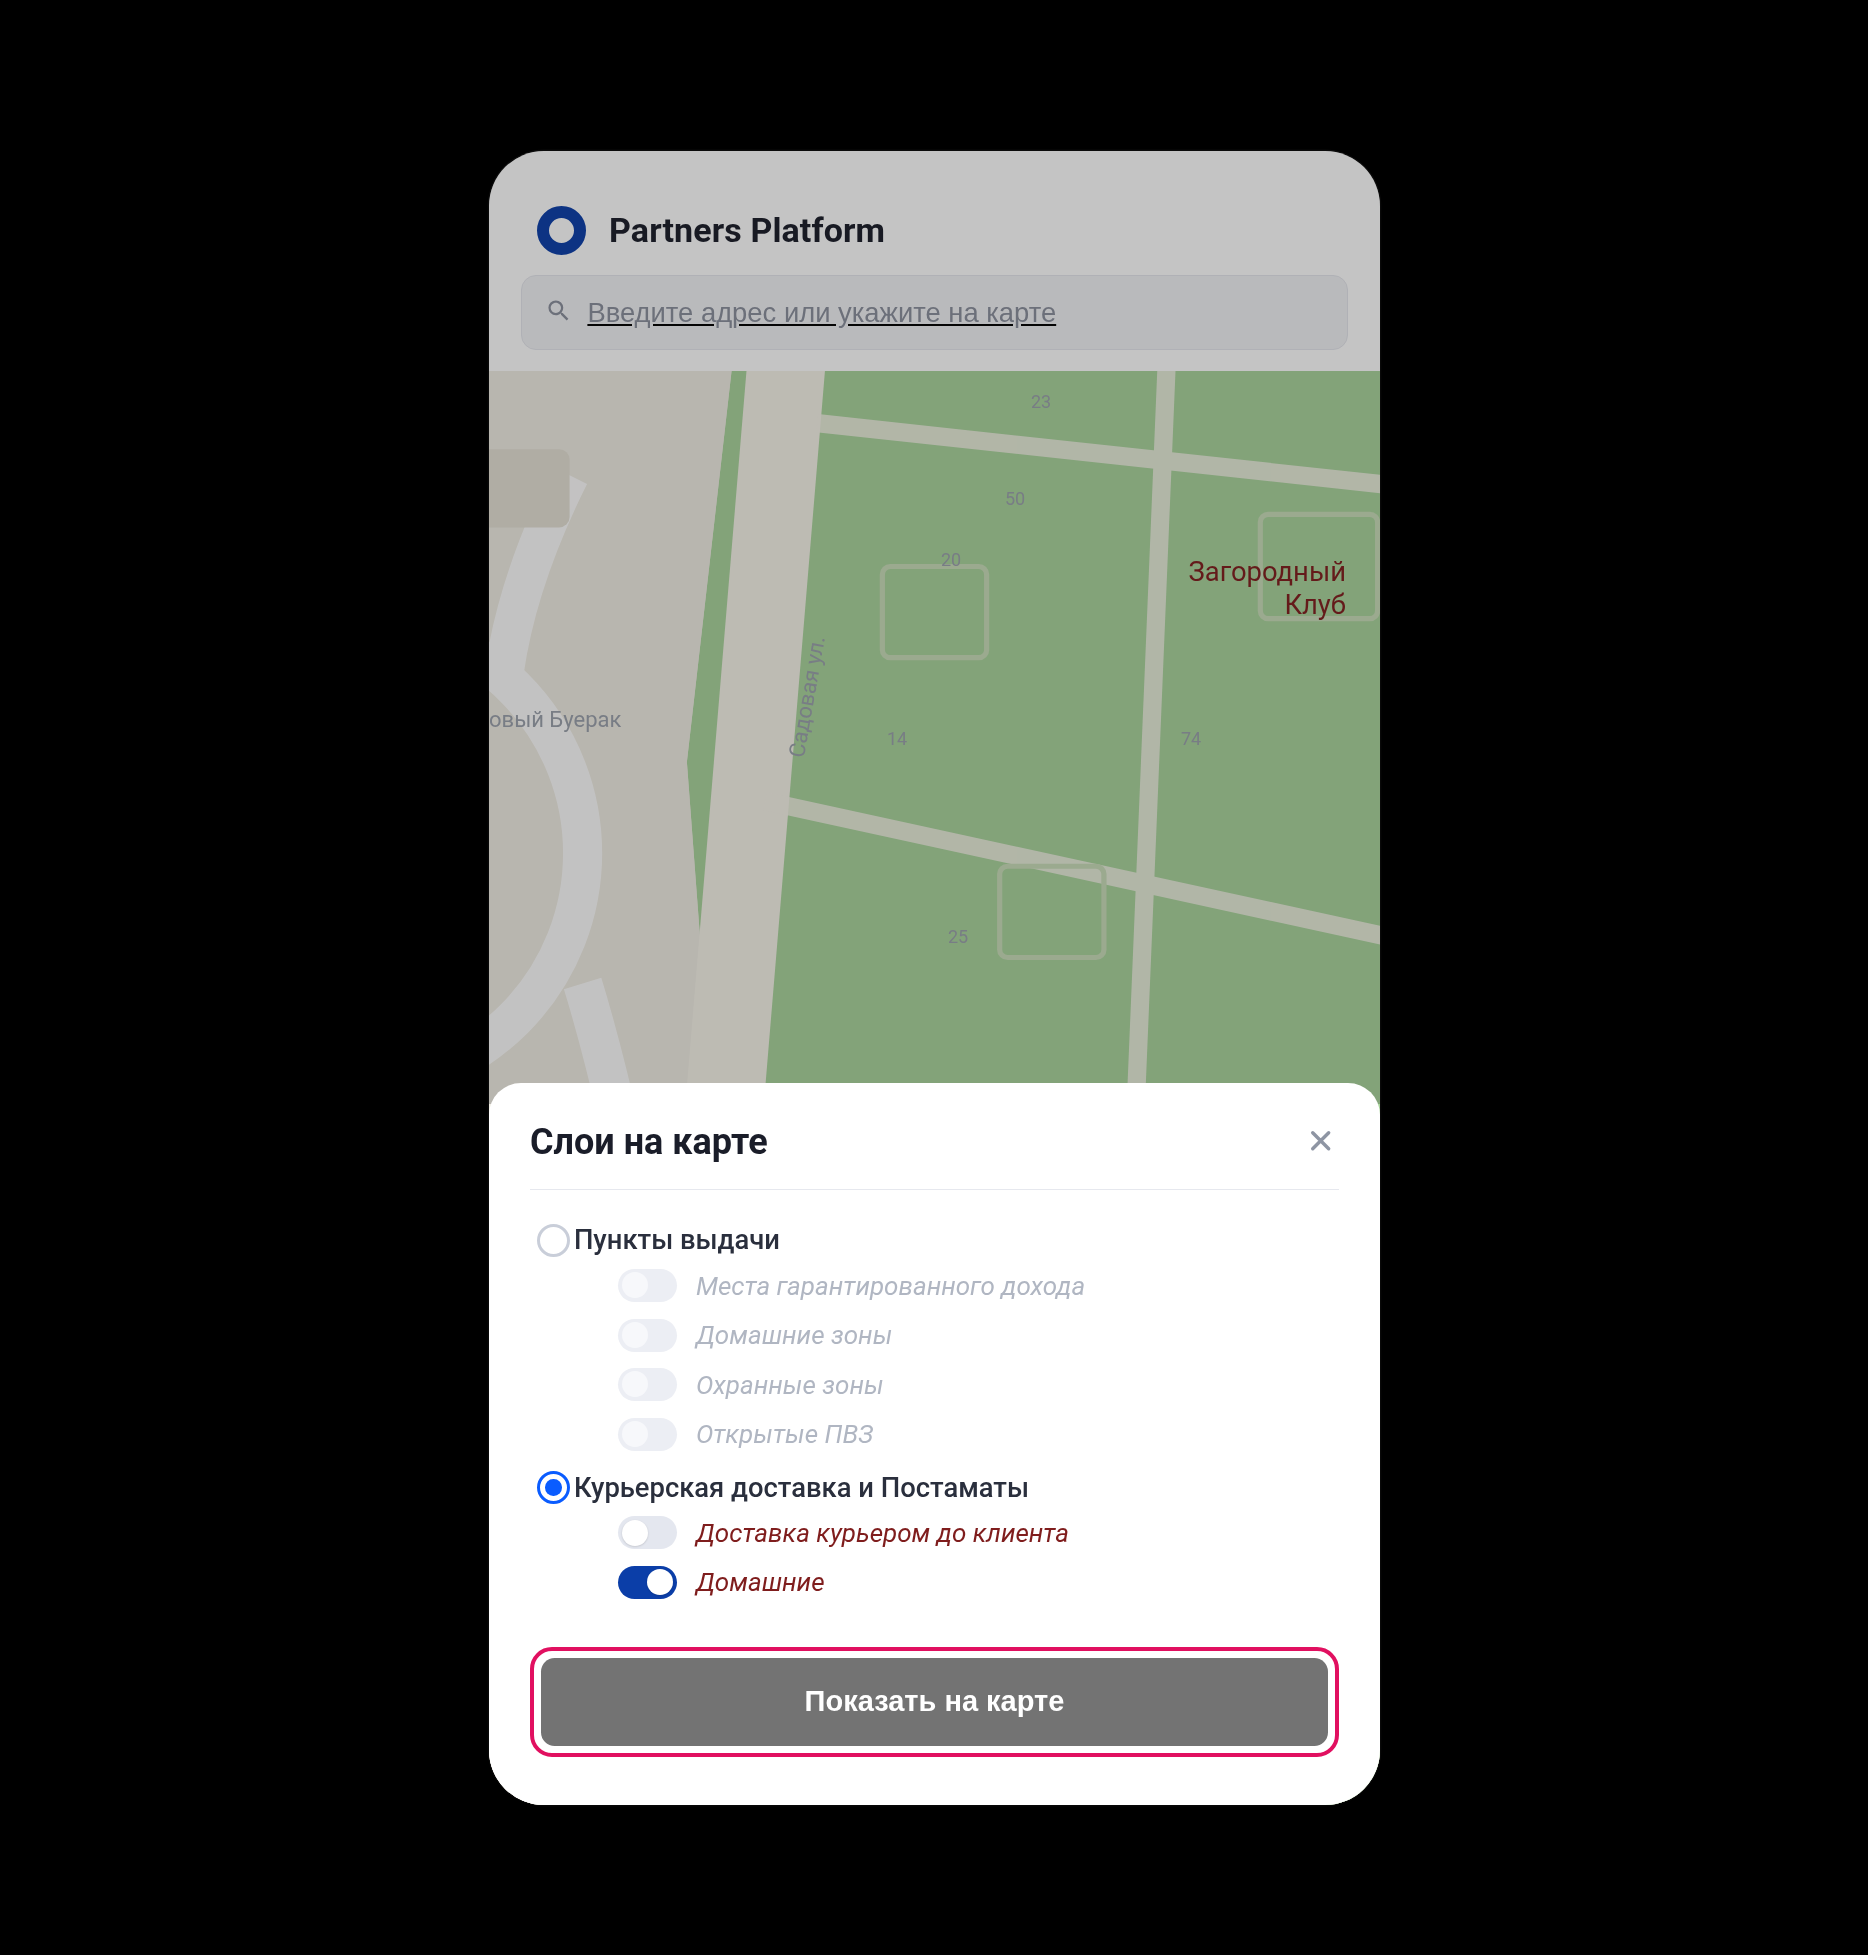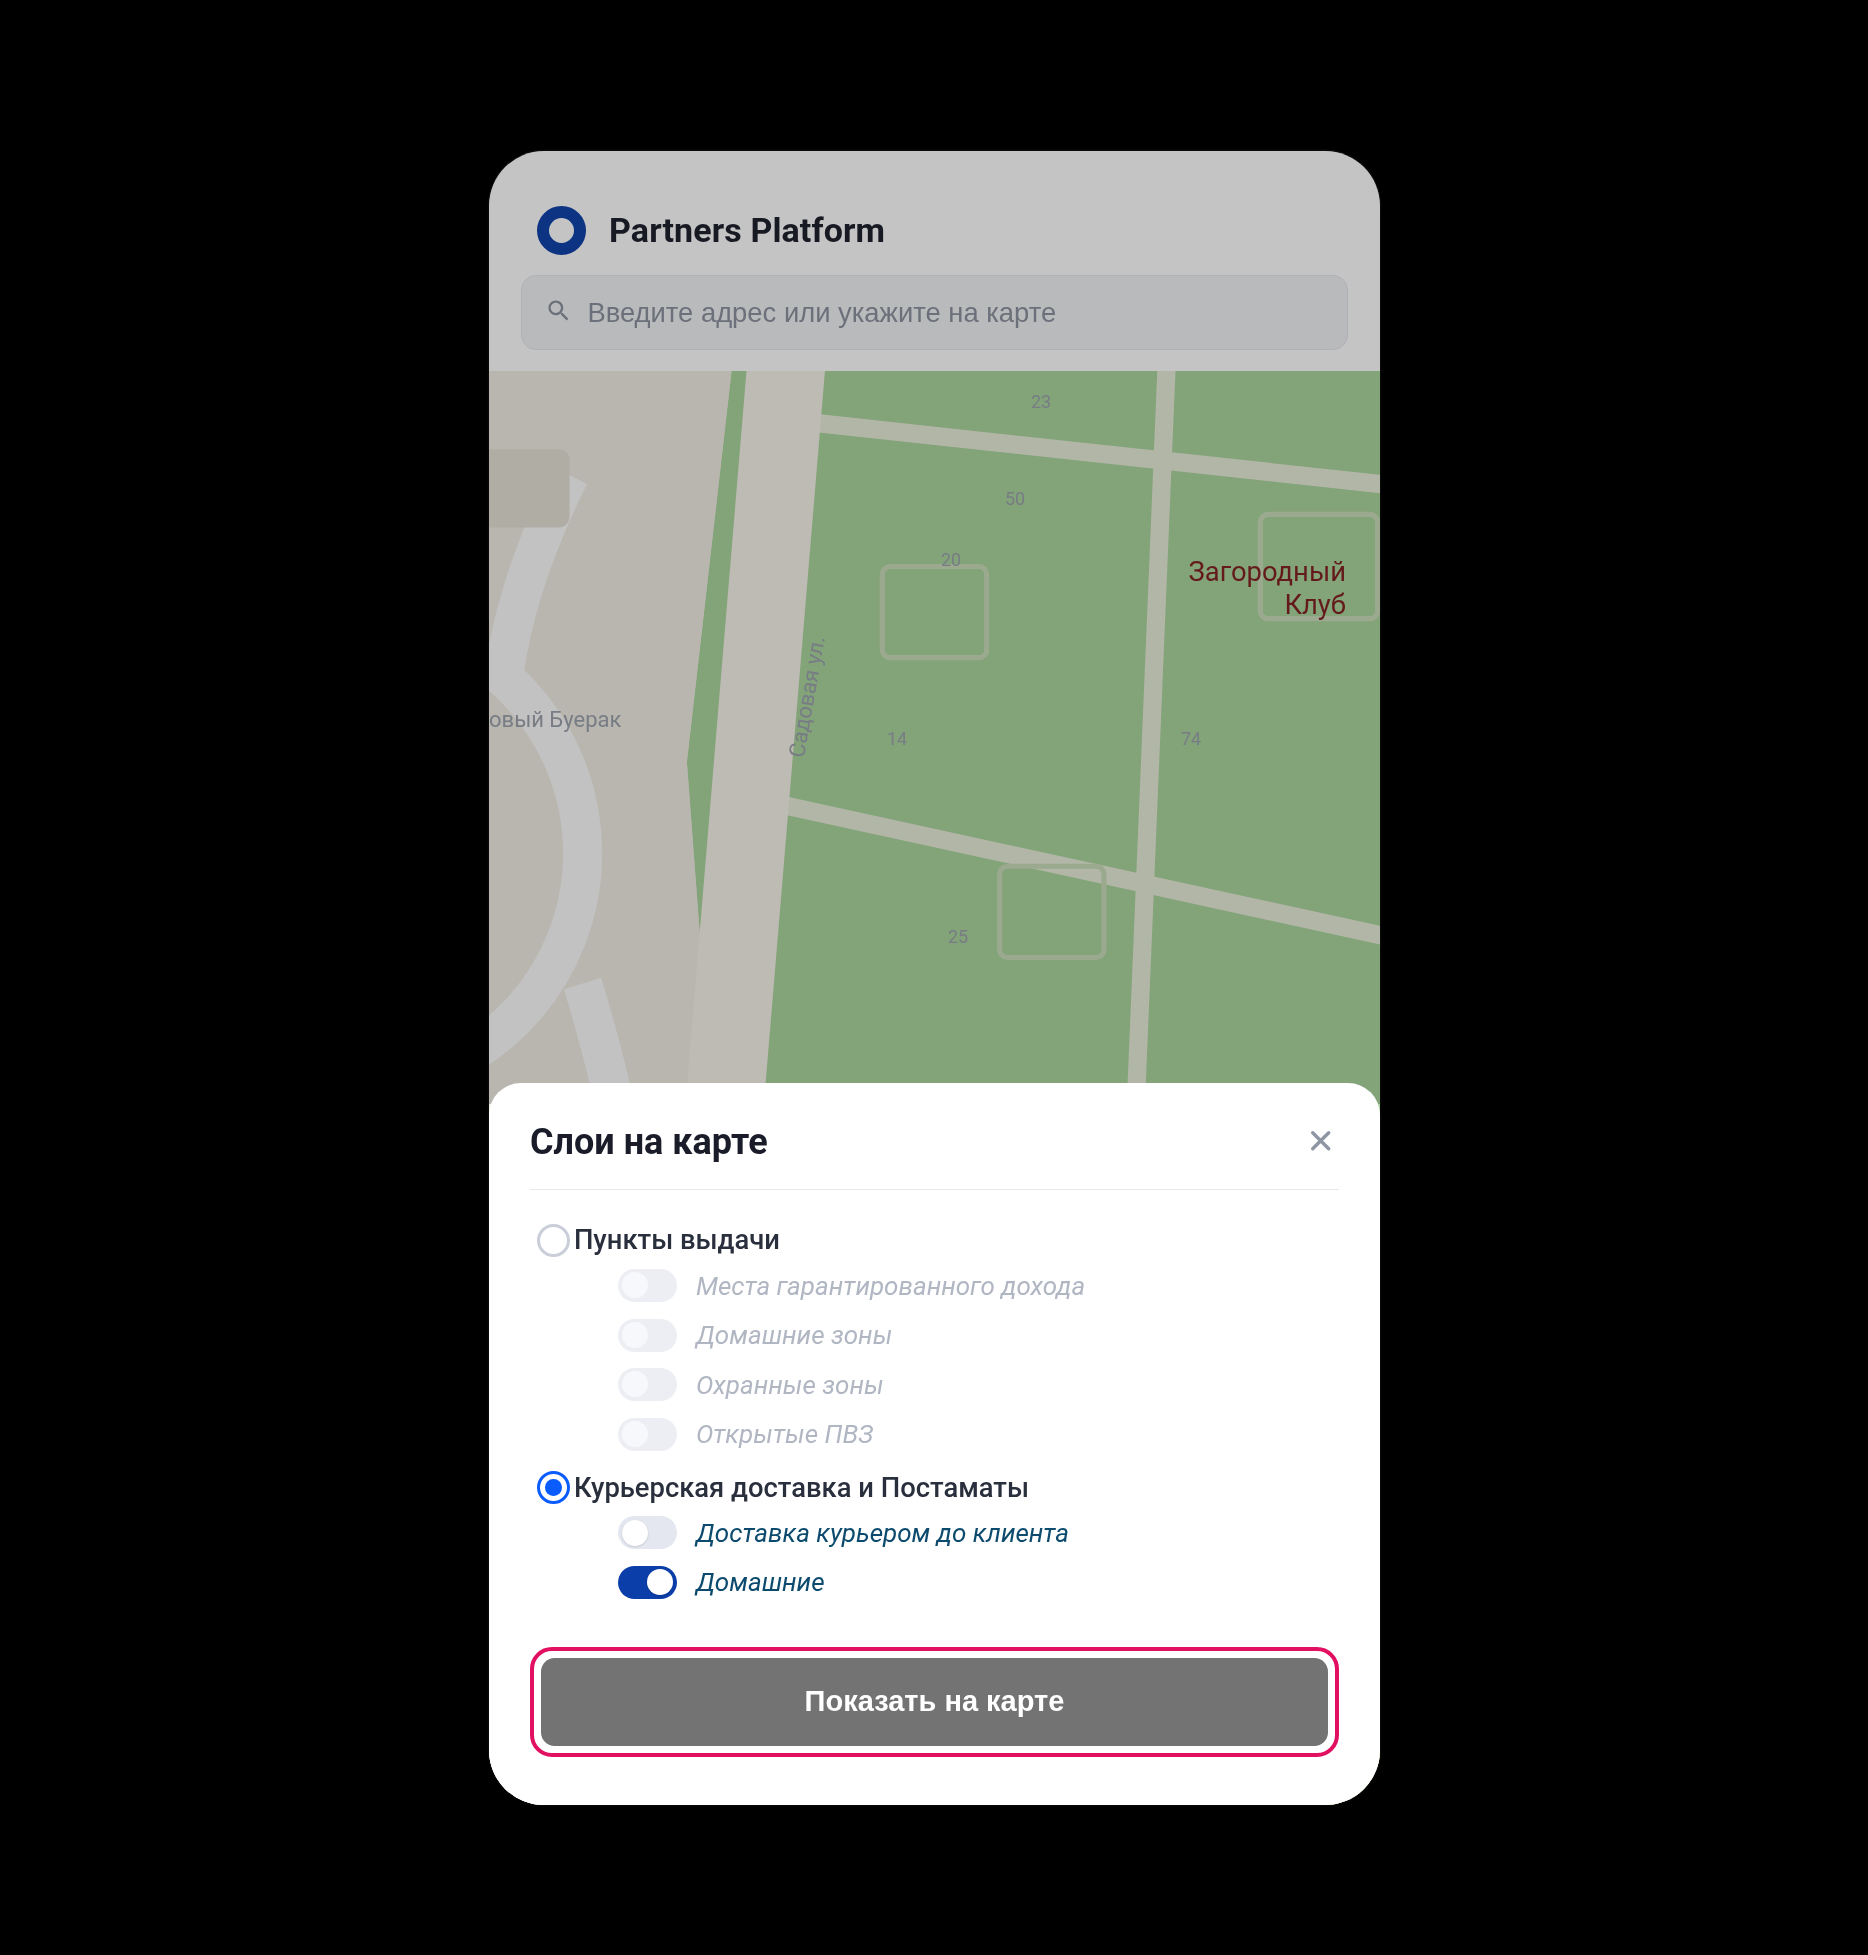--- a/index.html
+++ b/index.html
@@ -38,21 +38,21 @@
     border-radius: 50%;
   }
   .app-title {
     font-size: 34px;
     font-weight: 700;
     color: #1a1d29;
     letter-spacing: 0.1px;
   }
 
   
-  .search-wrap { padding: 0 32px 20.6px 32px; }
+  .search-wrap { padding: 0 32px 20.6px 32px; text-decoration: underline; }
   .search {
     display: flex;
     align-items: center;
     gap: 15px;
     background: #f1f2f5;
     border: 0.7px solid #e4e6ec;
     border-radius: 15px;
     padding: 20.6px 23px;
   }
   .search svg { width: 27.4px; height: 27.4px; fill: #8a8f9c; }
@@ -173,21 +173,21 @@
     position: absolute;
     top: 3.4px;
     width: 26px; height: 26px;
     background: #fff;
     border-radius: 50%;
     box-shadow: 0 0.7px 2.1px rgba(0,0,0,.15);
   }
   .switch.off .knob { left: 4.1px; }
   .switch.on  .knob { right: 4.1px; }
   .switch.disabled .knob { background: #f7f8fb; box-shadow: none; }
-  .opt-label { font-size: 26px; color: #0c4a6e; }
+  .opt-label { font-size: 26px; color: #7f1d1d; }
   .opt-label.disabled { color: #b0b6c2; }
 
   
   .cta-wrap {
     border: 4.1px solid #e11060;
     border-radius: 22px;
     padding: 6.9px;
   }
   .cta {
     width: 100%;

